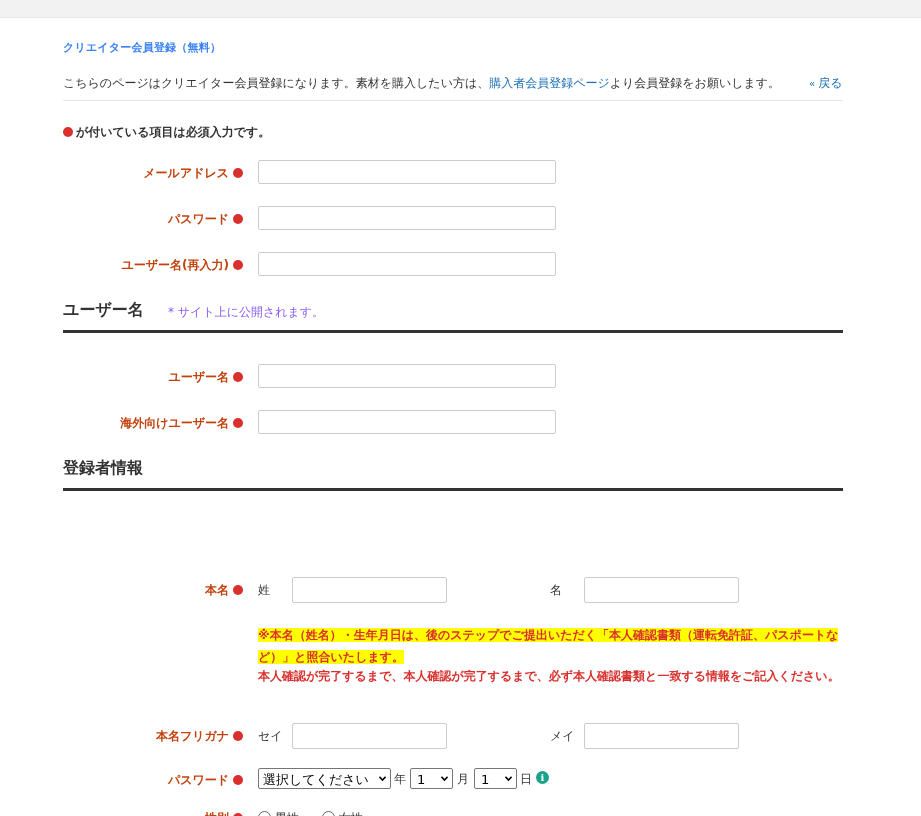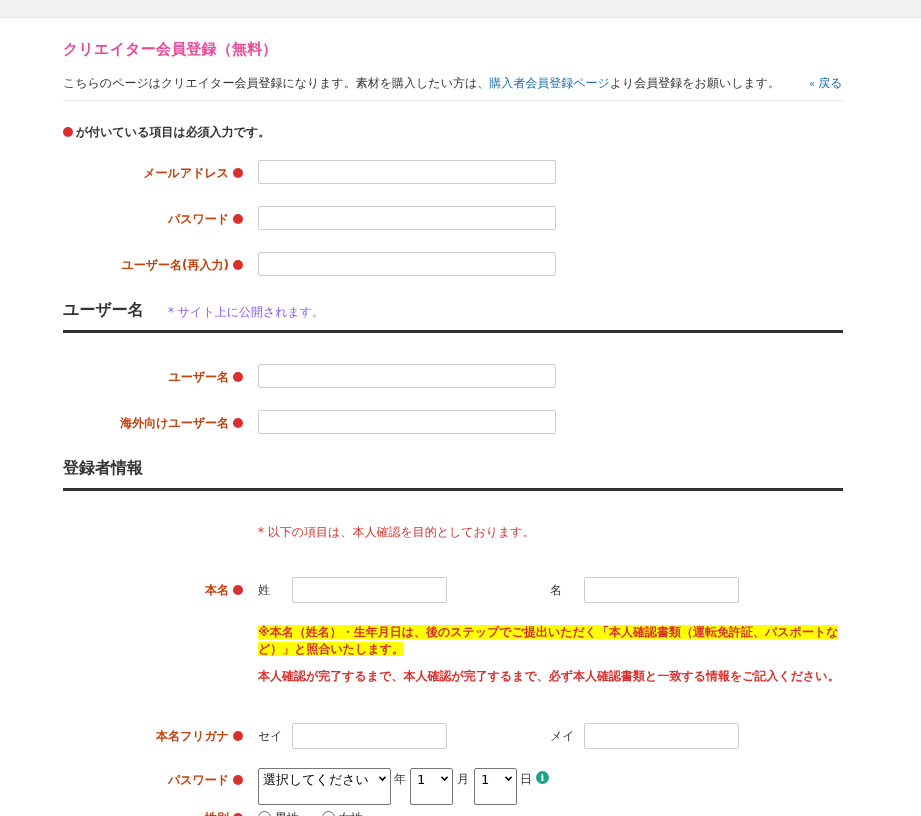--- a/index.html
+++ b/index.html
@@ -2,42 +2,42 @@
 <html><head>
 <meta charset="utf-8">
 <style>
   html, body { margin:0; padding:0; }
   body {
     width:921px; height:816px; overflow:hidden; background:#ffffff;
     font-family:"DejaVu Sans","Liberation Sans",sans-serif; color:#333;
     font-size:12px; position:relative;
   }
   .topbar { position:absolute; left:0; top:0; width:921px; height:17px; background:#f2f2f2; border-bottom:1px solid #e6e6e6; }
-  .page-title { position:absolute; left:63px; top:40px; font-size:15px; font-weight:bold; color:#ec4899; margin:0; letter-spacing:0.2px; }
+  .page-title { position:absolute; left:63px; top:40px; font-size:11px; font-weight:bold; color:#3b82f6; margin:0; letter-spacing:0.2px; }
   .intro { position:absolute; left:63px; top:75px; font-size:12px; color:#333; }
   .intro a { color:#1a6fb5; text-decoration:none; }
   .back-link { position:absolute; left:809px; top:75px; font-size:12px; color:#1a6fb5; text-decoration:none; }
   .back-link .chev { font-size:10px; margin-right:3px; }
   .thin-rule { position:absolute; left:63px; top:100px; width:780px; height:1px; background:#e5e5e5; }
   .required-note { position:absolute; left:63px; top:124px; font-size:12px; font-weight:bold; color:#333; }
   .dot { display:inline-block; width:10px; height:10px; border-radius:50%; background:#d9302d; vertical-align:-1px; }
   .required-note .dot { margin-right:3px; }
   .row-label { position:absolute; right:678px; font-size:12px; font-weight:bold; color:#c2410c; white-space:nowrap; }
   .row-label .dot { margin-left:4px; }
   .text-input { position:absolute; left:258px; width:298px; height:24px; border:1px solid #ccc; border-radius:2px; background:#fff; box-sizing:border-box; }
   .section-title { position:absolute; left:63px; font-size:16px; font-weight:bold; color:#333; }
   .section-sub { position:absolute; left:168px; font-size:12px; color:#8b5cf6; }
   .thick-rule { position:absolute; left:63px; width:780px; height:3px; background:#333; }
   .red-note { position:absolute; left:258px; top:522px; font-size:12px; color:#d9302d; line-height:20px; }
   .small-label { position:absolute; font-size:12px; color:#333; }
   .half-input { position:absolute; width:155px; height:26px; border:1px solid #ccc; border-radius:2px; box-sizing:border-box; background:#fff; }
-  .highlight-note { position:absolute; left:258px; top:624px; width:585px; font-size:12px; font-weight:bold; color:#d9302d; line-height:17px; }
+  .highlight-note { position:absolute; left:258px; top:624px; width:585px; font-size:12px; font-weight:bold; color:#d9302d; line-height:22px; }
   .highlight-note span { background:#ffff00; }
   .warn-note { position:absolute; left:258px; top:668px; width:585px; font-size:12px; font-weight:bold; color:#d9302d; line-height:17px; }
-  .select { position:absolute; top:768px; height:37px; border:1px solid #767676; border-radius:2px; background:#fff; box-sizing:border-box; font-size:13px; color:#000; padding-left:4px; line-height:21px; }
+  .select { position:absolute; top:768px; height:21px; border:1px solid #767676; border-radius:2px; background:#fff; box-sizing:border-box; font-size:13px; color:#000; padding-left:4px; line-height:21px; }
   .select .caret { position:absolute; right:4px; top:6px; width:7px; height:7px; }
   .unit { position:absolute; top:771px; font-size:12px; color:#333; }
   .info-icon { position:absolute; left:536px; top:771px; width:13px; height:13px; border-radius:50%; background:#1aa38b; color:#fff; font-size:10px; font-weight:bold; text-align:center; line-height:13px; font-family:"DejaVu Serif",serif; }
   .gender-row { position:absolute; top:810px; font-size:12px; color:#333; }
   .radio { display:inline-block; width:11px; height:11px; border:1px solid #666; border-radius:50%; vertical-align:-2px; margin-right:4px; }
 </style>
 </head>
 <body>
 
 <div class="topbar"></div>
@@ -68,21 +68,20 @@
 <div class="row-label" style="top:369px"><span>ユーザー名</span><span class="dot"></span></div>
 <input class="text-input" style="top: 364px;" type="text" value="">
 
 <div class="row-label" style="top:415px"><span>海外向けユーザー名</span><span class="dot"></span></div>
 <input class="text-input" style="top: 410px;" type="text" value="">
 
 <div class="section-title" style="top:458px">登録者情報</div>
 <div class="thick-rule" style="top:488px"></div>
 
 <div class="red-note">
-  <div>* 以下の項目は、本人確認を目的としております。</div>
 </div>
 
 <div class="row-label" style="top:582px"><span>本名</span><span class="dot"></span></div>
 <div class="small-label" style="left:258px; top:582px">姓</div>
 <input class="half-input" style="left: 292px; top: 577px;" type="text" value="">
 <div class="small-label" style="left:550px; top:582px">名</div>
 <input class="half-input" style="left: 584px; top: 577px;" type="text" value="">
 
 <div class="highlight-note"><span>※本名（姓名）・生年月日は、後のステップでご提出いただく「本人確認書類（運転免許証、パスポートなど）」と照合いたします。</span></div>
 <div class="warn-note">本人確認が完了するまで、本人確認が完了するまで、必ず本人確認書類と一致する情報をご記入ください。</div>

